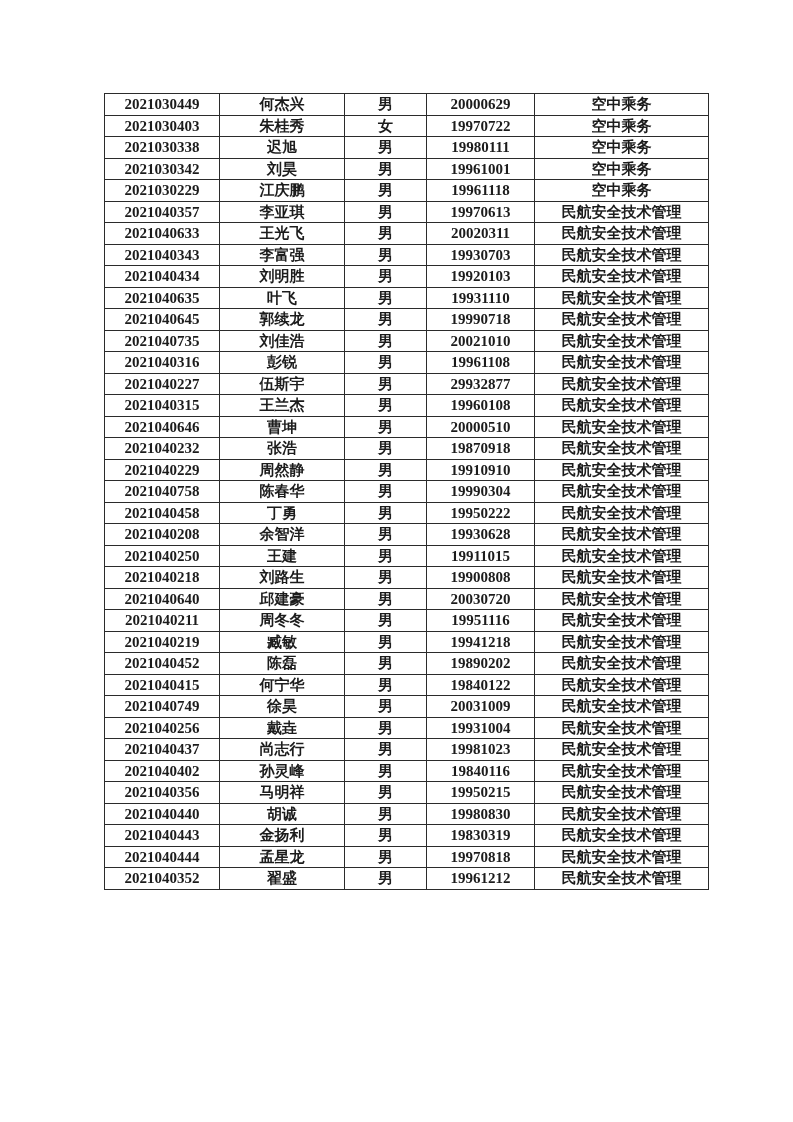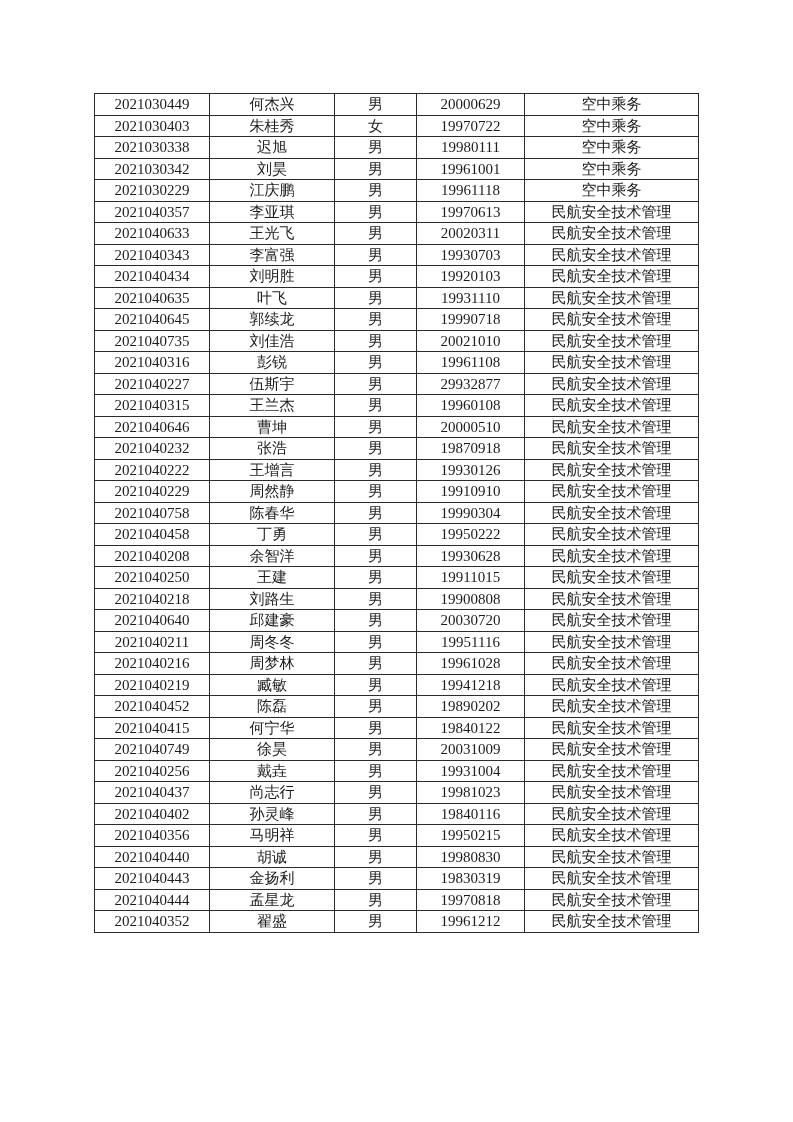--- a/index.html
+++ b/index.html
@@ -9,25 +9,26 @@
   }
   .page {
     position: relative;
     width: 793px;
     height: 1122px;
     background: #ffffff;
     overflow: hidden;
   }
   .doc-table {
     position: absolute;
-    left: 94px;
+    left: 104px;
     top: 93px;
     width: 604px;
     border-collapse: collapse;
     table-layout: fixed;
+    font-weight: bold;
   }
   .doc-table td {
     border: 1px solid #2b2b2b;
     height: 20.5px;
     padding: 0 2px;
     text-align: center;
     vertical-align: middle;
     font-size: 15px;
     line-height: 20.5px;
     color: #1c1c1c;
@@ -166,27 +167,20 @@
           <td>民航安全技术管理</td>
         </tr>
         <tr>
           <td>2021040232</td>
           <td>张浩</td>
           <td>男</td>
           <td>19870918</td>
           <td>民航安全技术管理</td>
         </tr>
         <tr>
-          <td>2021040222</td>
-          <td>王增言</td>
-          <td>男</td>
-          <td>19930126</td>
-          <td>民航安全技术管理</td>
-        </tr>
-        <tr>
           <td>2021040229</td>
           <td>周然静</td>
           <td>男</td>
           <td>19910910</td>
           <td>民航安全技术管理</td>
         </tr>
         <tr>
           <td>2021040758</td>
           <td>陈春华</td>
           <td>男</td>
@@ -226,27 +220,20 @@
           <td>邱建豪</td>
           <td>男</td>
           <td>20030720</td>
           <td>民航安全技术管理</td>
         </tr>
         <tr>
           <td>2021040211</td>
           <td>周冬冬</td>
           <td>男</td>
           <td>19951116</td>
-          <td>民航安全技术管理</td>
-        </tr>
-        <tr>
-          <td>2021040216</td>
-          <td>周梦林</td>
-          <td>男</td>
-          <td>19961028</td>
           <td>民航安全技术管理</td>
         </tr>
         <tr>
           <td>2021040219</td>
           <td>臧敏</td>
           <td>男</td>
           <td>19941218</td>
           <td>民航安全技术管理</td>
         </tr>
         <tr>

